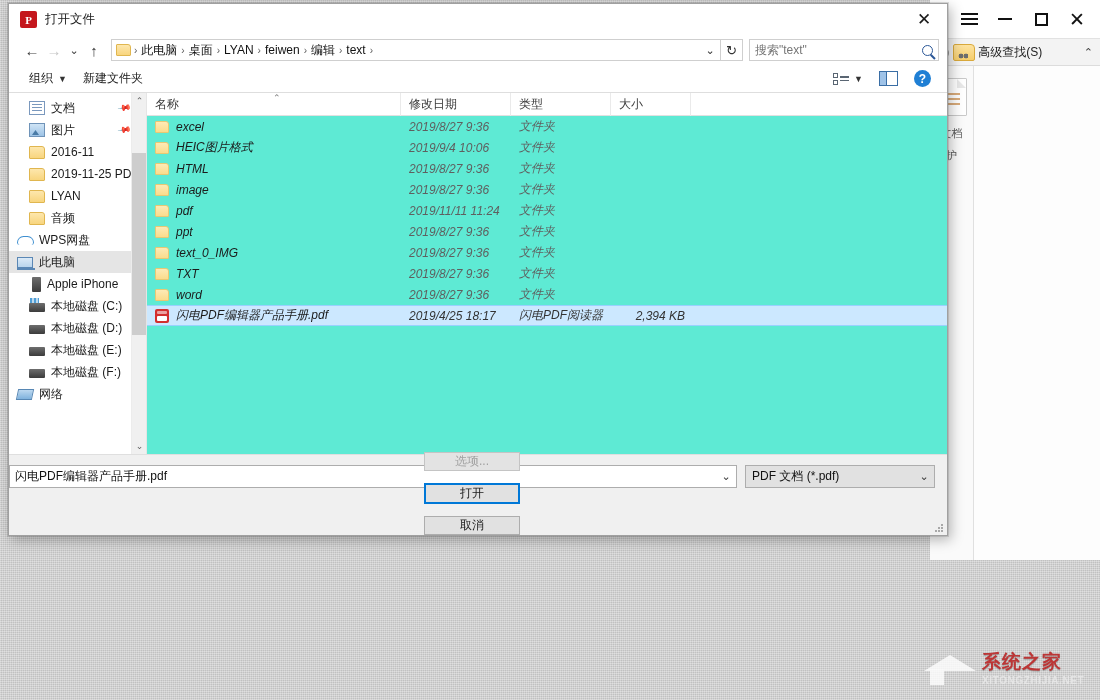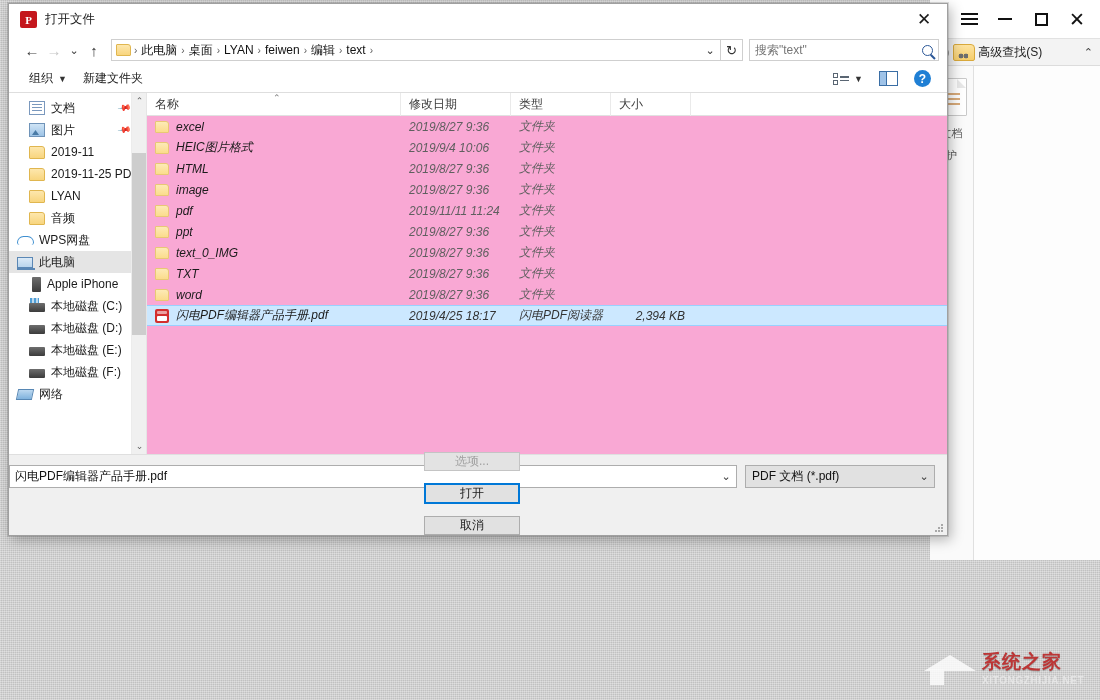--- a/index.html
+++ b/index.html
@@ -225,21 +225,21 @@
   }
   .sb-arrow {
     width: 15px; height: 16px; display:flex; align-items:center; justify-content:center;
     font-size: 9px; color: #5e5e5e; background:#f0f0f0;
   }
   #sb-thumb {
     position: absolute; left: 0; top: 60px; width: 15px; height: 182px; background: #cdcdcd;
   }
 
   
-  #filelist { flex: 1; display: flex; flex-direction: column; background:#f9a8d4; min-width:0;justify-content:space-between; }
+  #filelist { flex: 1; display: flex; flex-direction: column; background:#5eead4; min-width:0;justify-content:space-between; }
   #col-head {
     height: 23px; display: flex; align-items: center; background: #fff;
     border-bottom: 1px solid #e1e1e1; font-size: 12px; color: #3a3a3a; position:relative;
   }
   .col-h { height: 23px; display:flex; align-items:center; padding-left: 8px;
     border-right: 1px solid #eaeaea; }
   .c-name { width: 254px; }
   .c-date { width: 110px; }
   .c-type { width: 100px; }
   .c-size { width: 80px; }
@@ -453,21 +453,21 @@
             <span class="lbl">文档</span>
             <span class="pin" style="font-size: 9px;">📌</span>
           </div>
           <div class="nav-item indent2">
             <span class="ic ic-pic"></span>
             <span class="lbl">图片</span>
             <span class="pin" style="font-size: 9px;">📌</span>
           </div>
           <div class="nav-item indent2">
             <span class="ic ic-folder"></span>
-            <span class="lbl">2019-11</span>
+            <span class="lbl">2016-11</span>
           </div>
           <div class="nav-item indent2">
             <span class="ic ic-folder"></span>
             <span class="lbl">2019-11-25 PD</span>
           </div>
           <div class="nav-item indent2">
             <span class="ic ic-folder"></span>
             <span class="lbl">LYAN</span>
           </div>
           <div class="nav-item indent2">

